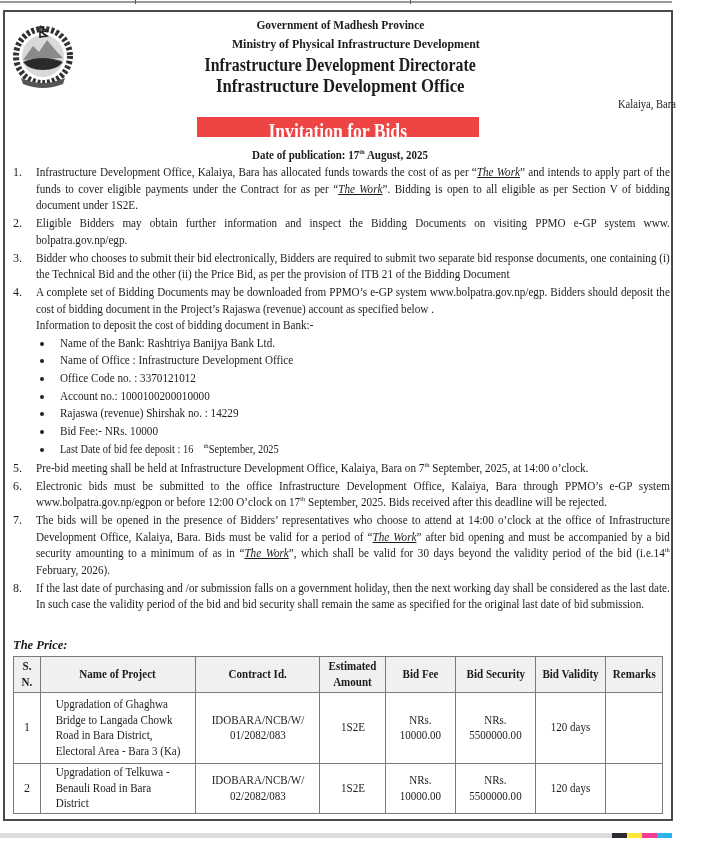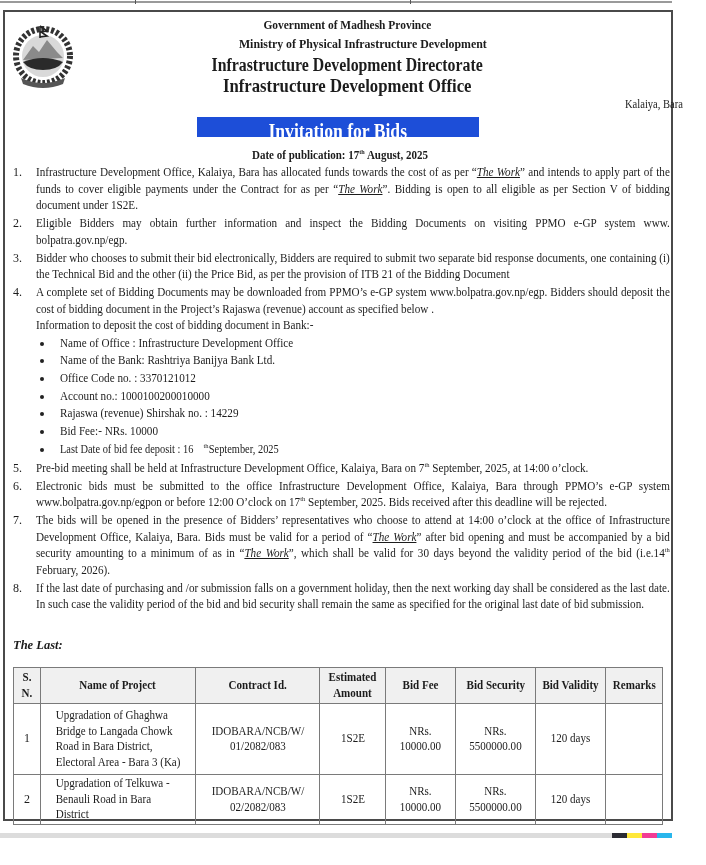--- a/index.html
+++ b/index.html
@@ -6,47 +6,47 @@
   html, body { width: 706px; height: 865px; background: #ffffff; overflow: hidden; }
   body { position: relative; font-family: "Liberation Serif", "DejaVu Serif", serif; color: #1c1c1c; }
 
   .top-rule { position: absolute; left: 0; top: 1px; width: 672px; height: 2px; background: #9a9a9a; }
   .top-tick { position: absolute; top: 0; width: 1px; height: 4px; background: #555; }
 
   .notice-box { position: absolute; left: 3px; top: 10px; width: 670px; height: 811px; border: 2px solid #4a4a4a; }
 
   .logo { position: absolute; left: 7px; top: 18px; width: 72px; height: 72px; }
 
-  .hdr { position: absolute; left: 0; width: 680px; text-align: center; font-weight: bold; transform-origin: center; margin-left: 7px; }
+  .hdr { position: absolute; left: 0; width: 680px; text-align: center; font-weight: bold; transform-origin: center; }
   .hdr-1 { top: 17px; font-size: 13px; }
   .hdr-2 { top: 36px; font-size: 13.5px; padding-left: 32px; }
   .hdr-3 { top: 55px; font-size: 18px; }
   .hdr-4 { top: 75px; font-size: 19px; }
   .hdr-5 { top: 97px; font-size: 12px; font-weight: normal; text-align: right; }
   .cond { display: inline-block; transform: scaleX(0.88); white-space: nowrap; }
 
-  .banner { position: absolute; left: 197px; top: 117px; width: 282px; height: 20px; background: #1d4ed8; color: #fff; text-align: center; font-weight: bold; font-size: 20px; line-height: 28px; }
+  .banner { position: absolute; left: 197px; top: 117px; width: 282px; height: 20px; background: #ef4444; color: #fff; text-align: center; font-weight: bold; font-size: 20px; line-height: 28px; }
 
   .pubdate { position: absolute; left: 0; top: 148px; width: 680px; text-align: center; font-weight: bold; font-size: 12.5px; }
   sup { font-size: 7px; vertical-align: super; line-height: 0; }
 
   .body-list { position: absolute; left: 10px; top: 164px; width: 660px; font-size: 12px; line-height: 16.5px; }
   .item { position: relative; padding-left: 26px; text-align: justify; margin-bottom: 1.5px; }
   .item .num { position: absolute; left: 3px; top: 0; }
   .item .txt { display: block; transform: scaleX(0.93); transform-origin: left top; width: 107.5%; }
   .work-link { font-style: italic; text-decoration: underline; }
 
   .bullets { list-style: none; margin-top: 1px; }
   .bullets li { position: relative; padding-left: 24px; height: 17.7px; line-height: 17.7px; }
   .bullets li::before { content: ""; position: absolute; left: 4px; top: 7px; width: 4px; height: 4px; border-radius: 50%; background: #222; }
   .bullets li span { display: inline-block; transform: scaleX(0.93); transform-origin: left center; white-space: nowrap; }
 
   .work-label { position: absolute; left: 13px; top: 638px; font-size: 12.5px; font-weight: bold; font-style: italic; }
 
-  table.works { position: absolute; left: 13px; top: 656px; width: 650px; border-collapse: collapse; font-size: 12px; margin-top: 11px; }
+  table.works { position: absolute; left: 13px; top: 656px; width: 650px; border-collapse: collapse; font-size: 12px; }
   table.works th, table.works td { border: 1px solid #7a7a7a; text-align: center; vertical-align: middle; padding: 1px 2px; line-height: 15.5px; }
   table.works th { background: #f0f0f0; font-weight: bold; height: 36px; }
   table.works td.proj { text-align: left; padding-left: 9px; }
   table.works tr.r1 td { height: 71px; }
   table.works tr.r2 td { height: 50px; }
   .sq { display: inline-block; transform: scaleX(0.92); }
 
   .bottom-bar { position: absolute; left: 0; top: 833px; width: 612px; height: 5px; background: #dcdcdc; }
   .swatch { position: absolute; top: 833px; width: 15px; height: 5px; }
 </style>
@@ -89,22 +89,22 @@
   </div>
   <div class="item">
     <span class="num">3.</span>
     <span class="txt">Bidder who chooses to submit their bid electronically, Bidders are required to submit two separate bid response documents, one containing (i) the Technical Bid and the other (ii) the Price Bid, as per the provision of ITB 21 of the Bidding Document</span>
   </div>
   <div class="item">
     <span class="num">4.</span>
     <span class="txt">A complete set of Bidding Documents may be downloaded from PPMO’s e-GP system www.bolpatra.gov.np/egp. Bidders should deposit the cost of bidding document in the Project’s Rajaswa (revenue) account as specified below .</span>
     <span class="txt">Information to deposit the cost of bidding document in Bank:-</span>
     <ul class="bullets">
+      <li><span>Name of the Bank: Rashtriya Banijya Bank Ltd.</span></li>
       <li><span>Name of Office : Infrastructure Development Office</span></li>
-      <li><span>Name of the Bank: Rashtriya Banijya Bank Ltd.</span></li>
       <li><span>Office Code no. : 3370121012</span></li>
       <li><span>Account no.: 1000100200010000</span></li>
       <li><span>Rajaswa (revenue) Shirshak no. : 14229</span></li>
       <li><span>Bid Fee:-  NRs. 10000</span></li>
       <li><span><span>Last Date of bid fee deposit : 16</span><sup>th</sup><span> September, 2025</span></span></li>
     </ul>
   </div>
   <div class="item">
     <span class="num">5.</span>
     <span class="txt"><span>Pre-bid meeting shall be held at Infrastructure Development Office, Kalaiya, Bara on 7</span><sup>th</sup><span> September, 2025, at 14:00 o’clock.</span></span>
@@ -116,21 +116,21 @@
   <div class="item">
     <span class="num">7.</span>
     <span class="txt"><span>The bids will be opened in the presence of Bidders’ representatives who choose to attend at 14:00 o’clock at the office of Infrastructure Development Office, Kalaiya, Bara. Bids must be valid for a period of “</span><span class="work-link">The Work</span><span>” after bid opening and must be accompanied by a bid security amounting to a minimum of as in “</span><span class="work-link">The Work</span><span>”, which shall be valid for 30 days beyond the validity period of the bid (i.e.14</span><sup>th</sup><span> February, 2026).</span></span>
   </div>
   <div class="item">
     <span class="num">8.</span>
     <span class="txt">If the last date of purchasing and /or submission falls on a government holiday, then the next working day shall be considered as the last date. In such case the validity period of the bid and bid security shall remain the same as specified for the original last date of bid submission.</span>
   </div>
 </div>
 
-<div class="work-label">The Last:</div>
+<div class="work-label">The Price:</div>
 
 <table class="works">
   <colgroup>
     <col style="width:27px">
       <col style="width:155px">
       <col style="width:125px">
       <col style="width:66px">
     <col style="width:70px">
       <col style="width:80px">
       <col style="width:70px">

